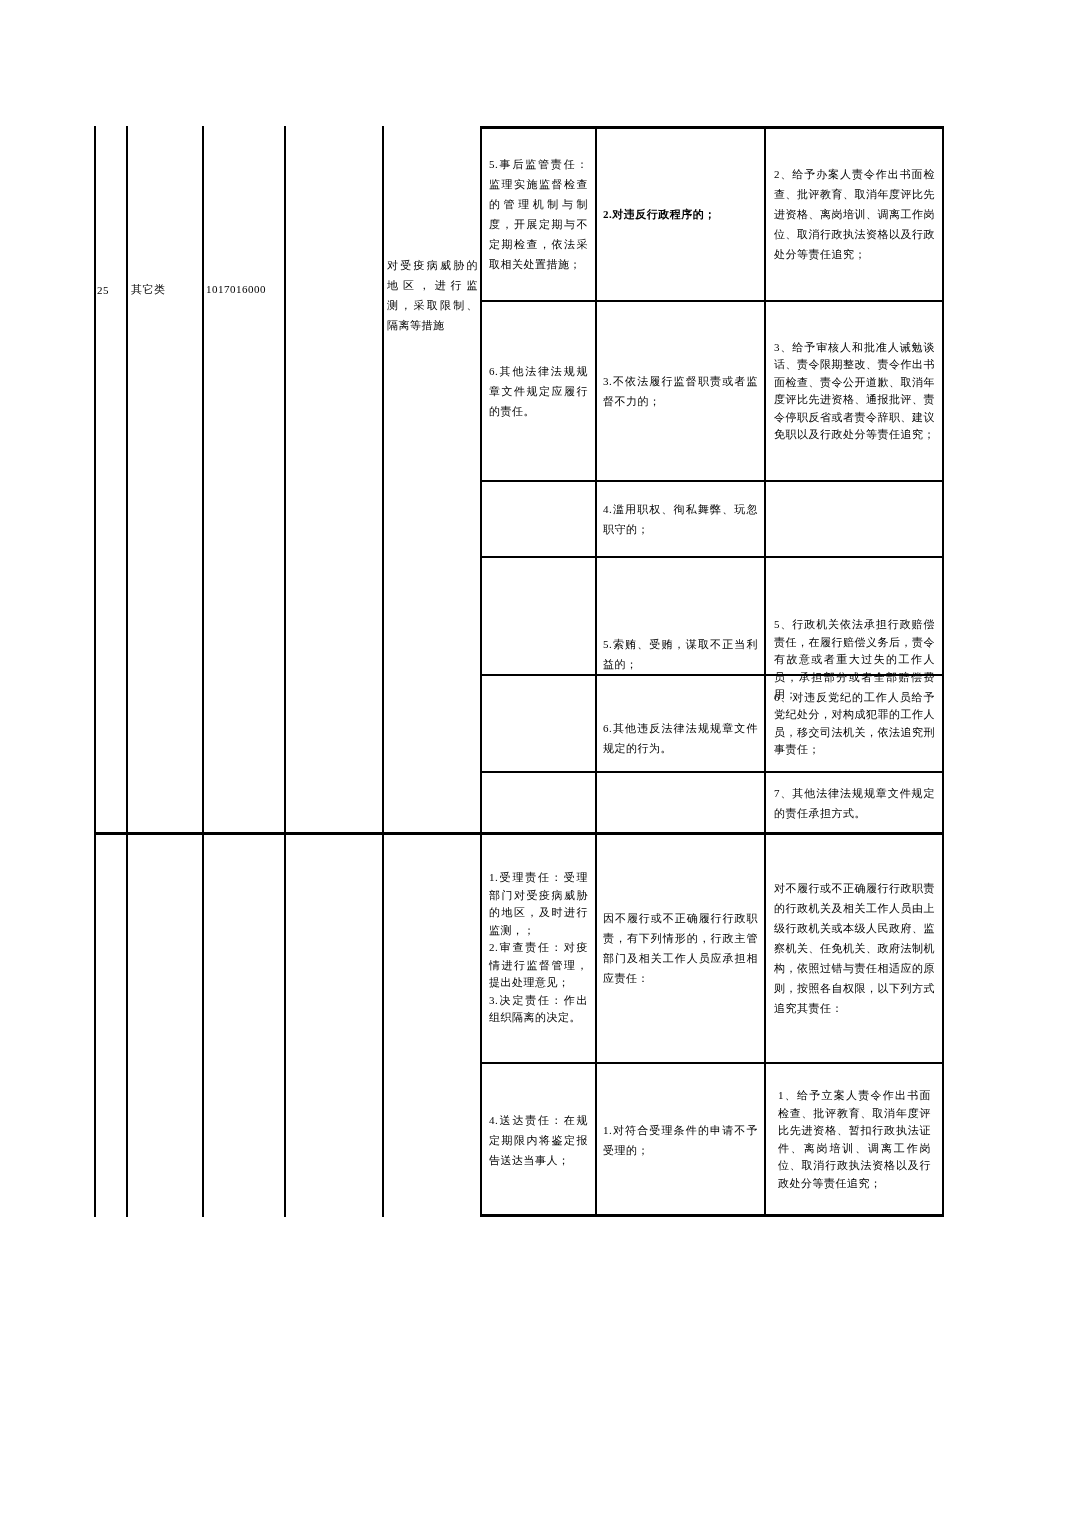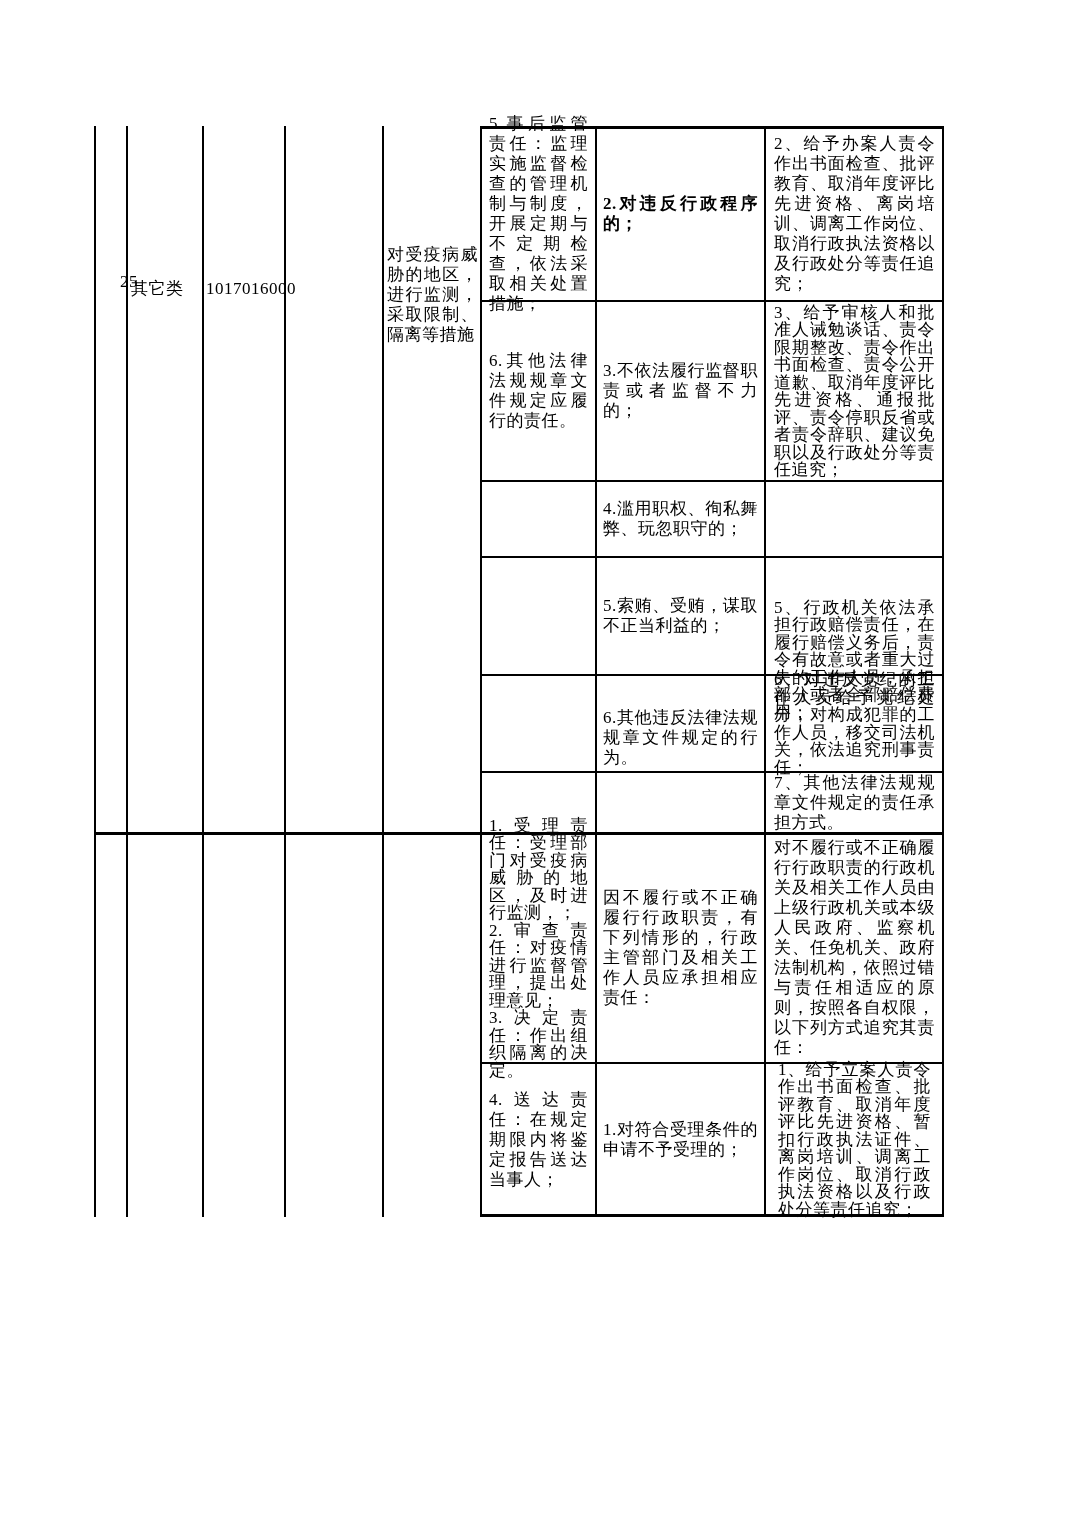--- a/index.html
+++ b/index.html
@@ -15,47 +15,47 @@
   .hline{position:absolute;height:2px;background:#000;}
   .hline.thick{height:3px;}
   .cell{
     position:absolute;
     display:flex;
     align-items:center;
     box-sizing:border-box;
   }
   .t{
     width:100%;
-    font-size:17px;
+    font-size:11px;
     line-height:20px;
     text-align:justify;
     text-justify:inter-character;
     white-space:pre-line;
     letter-spacing:0.5px;
   }
   .t.dense{line-height:17.5px;}
   .t.left{text-align:left;}
   
-  .c-seq{left:97px;top:265px;width:28px;height:34px;margin-left:23px;}
+  .c-seq{left:97px;top:273px;width:28px;height:34px;}
   .c-cat{left:131px;top:272px;width:72px;height:34px;}
   .c-code{left:206px;top:272px;width:78px;height:34px;}
   .c-measure{left:387px;top:240px;width:91px;height:110px;align-items:center;}
   
   .a6{left:482px;top:128px;width:113px;height:172px;padding:0 7px;}
   .a7{left:597px;top:128px;width:167px;height:172px;padding:0 6px;font-weight:bold;}
   .a8{left:766px;top:128px;width:177px;height:172px;padding:0 8px;}
   
   .b6{left:482px;top:302px;width:113px;height:178px;padding:0 7px;}
   .b7{left:597px;top:302px;width:167px;height:178px;padding:2px 6px;}
   .b8{left:766px;top:302px;width:177px;height:178px;padding:0 8px;}
   
   .c7{left:597px;top:482px;width:167px;height:74px;padding:0 6px;}
   .c8{left:766px;top:482px;width:177px;height:74px;padding:0 8px;}
   
-  .d7{left:597px;top:558px;width:167px;height:116px;padding:0 6px;}
+  .d7{left:597px;top:558px;width:167px;height:116px;padding:0 6px;align-items:flex-end;}
   .d8{left:766px;top:558px;width:177px;height:116px;padding:0 8px;margin-top:44px;}
   
   .e7{left:597px;top:676px;width:167px;height:123px;padding:0 6px;}
   .e8{left:766px;top:676px;width:177px;height:95px;padding:0 8px;}
   
   .f8{left:766px;top:773px;width:177px;height:59px;padding:0 8px;}
   
   .g6{left:482px;top:834px;width:113px;height:228px;padding:0 7px;}
   .g7{left:597px;top:834px;width:167px;height:228px;padding:0 6px;}
   .g8{left:766px;top:834px;width:177px;height:228px;padding:0 8px;}

